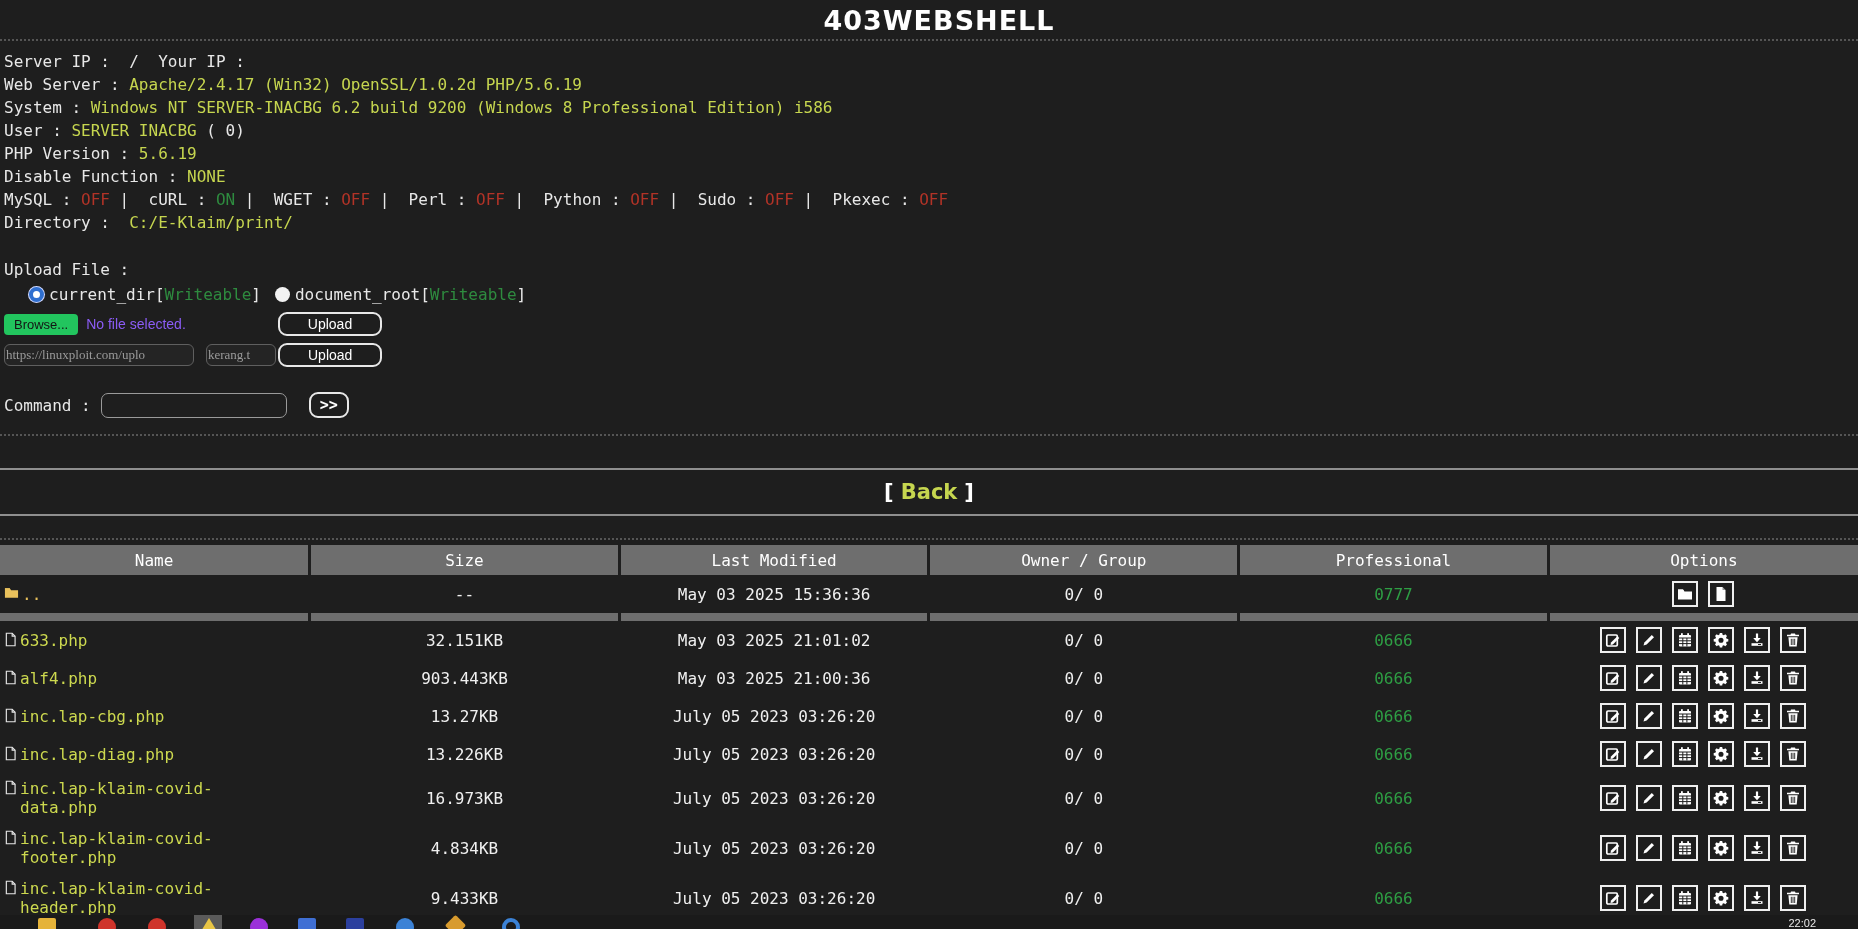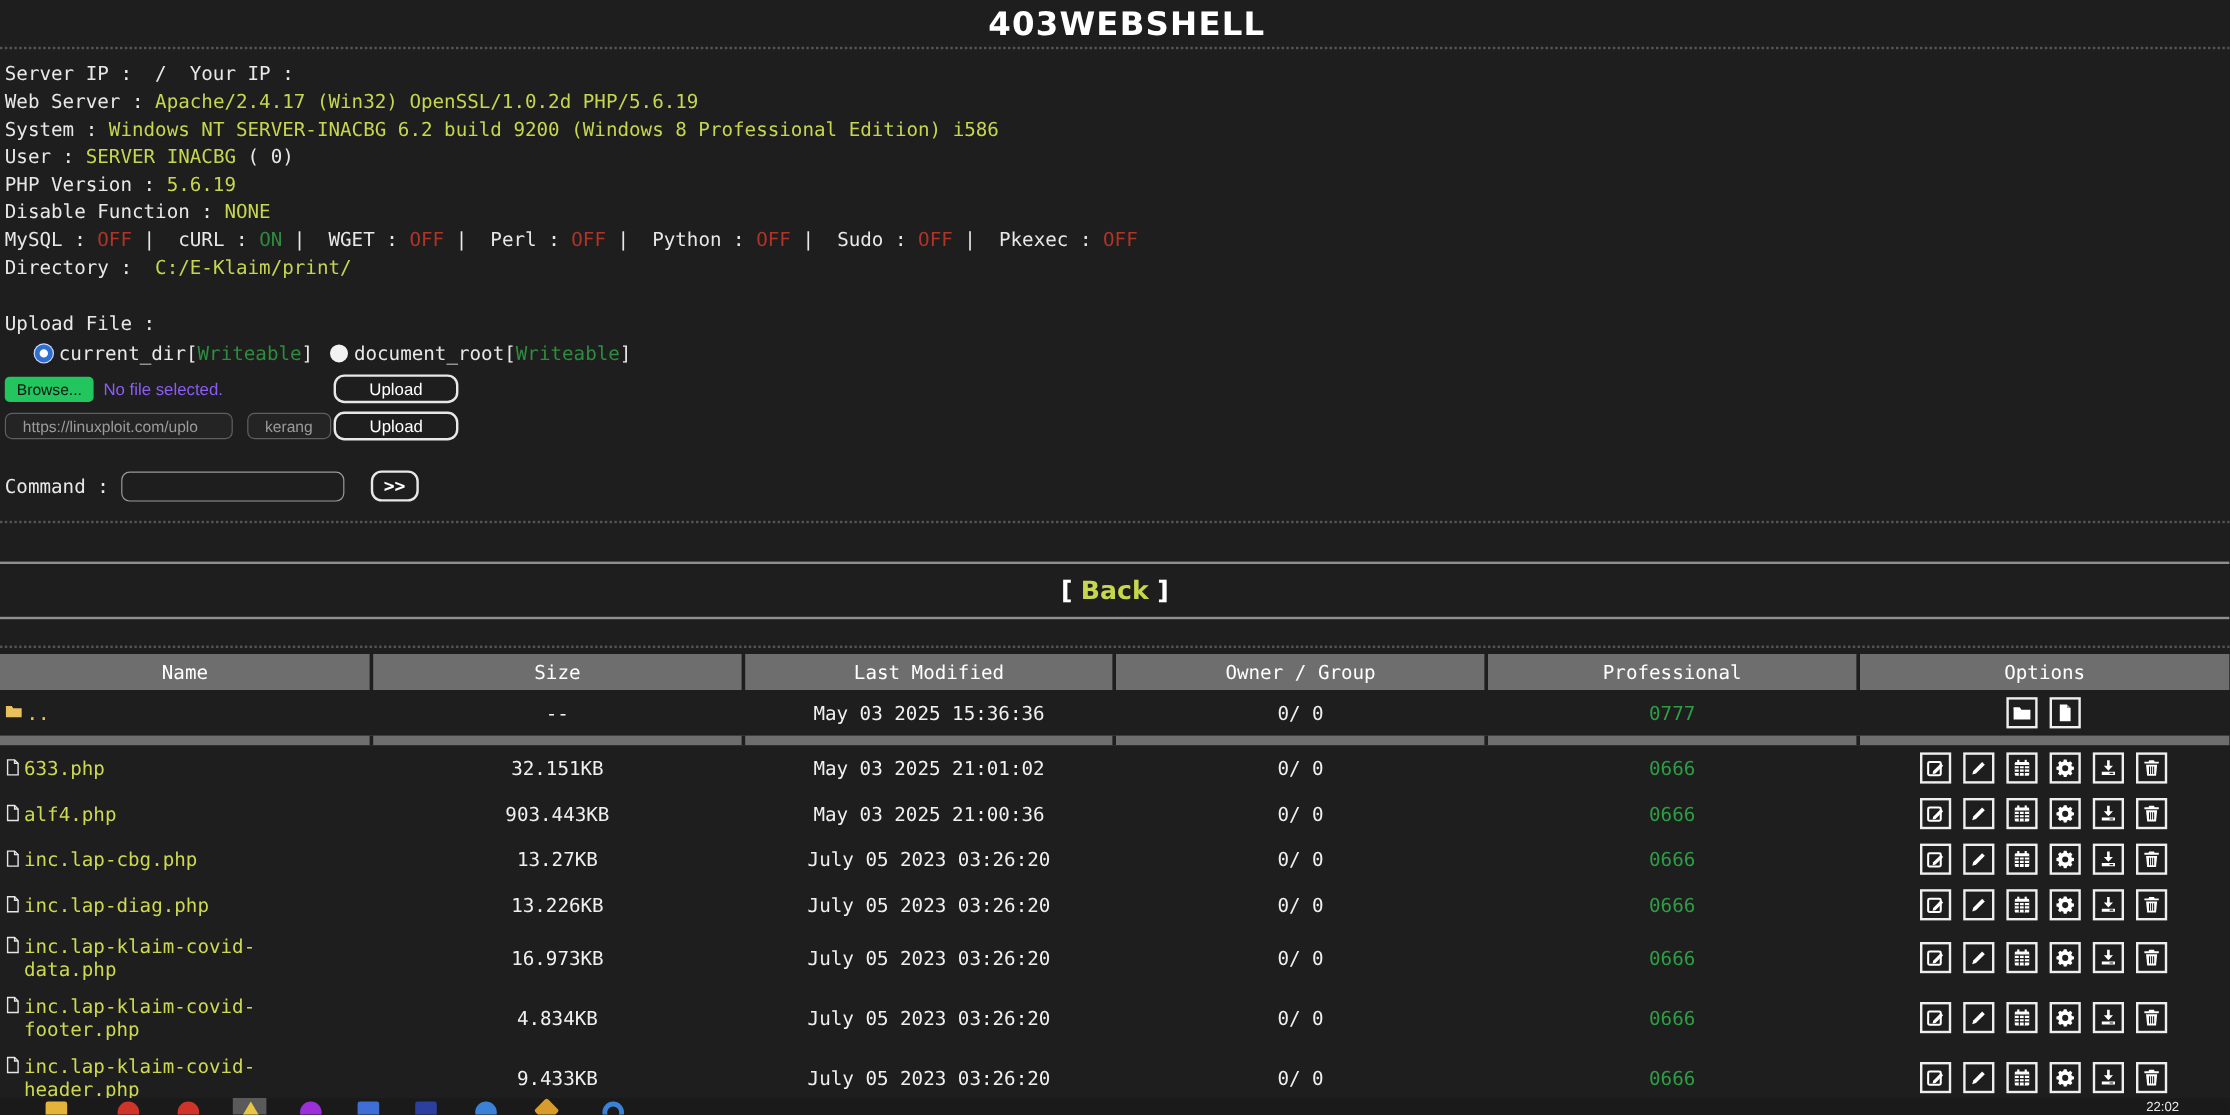--- a/index.html
+++ b/index.html
@@ -38,23 +38,23 @@
   }
   .file-status{font-family:"Liberation Sans",sans-serif;font-size:14px;color:#8b5cf6;}
   .upload-btn{
     font-family:"Liberation Sans",sans-serif;font-size:14px;color:#fff;
     background:transparent;border:2px solid #e8e8e8;border-radius:9px;
     padding:2px 28px;margin-left:0;cursor:pointer;
   }
   .file-row .upload-btn{margin-left:92px;}
   .url-row{display:flex;align-items:center;margin-top:5px;height:26px;}
   .text-input{
-    font-family:Liberation Sans, sans-serif;font-size:13px;color:#9b9b9b;
+    font-family:Liberation Serif, serif;font-size:13px;color:#9b9b9b;
     background:#242424;border:1px solid #5f5f5f;border-radius:6px;
-    height:22px;padding:0 14px;box-sizing:border-box;
+    height:22px;padding:0 1px;box-sizing:border-box;
   }
   .url-input{width:190px;}
   .name-input{width:70px;margin-left:12px;margin-right:2px;}
   
   .command-row{display:flex;align-items:center;margin-top:24px;padding:0 0 16px 4px;}
   .command-label{font-size:16px;}
   .command-input{
     width:186px;height:25px;margin-left:10px;background:#1e1e1e;
     border:1px solid #9a9a9a;border-radius:7px;box-sizing:border-box;
     color:#e8e8e8;font-family:"DejaVu Sans Mono",monospace;font-size:14px;padding:0 6px;

